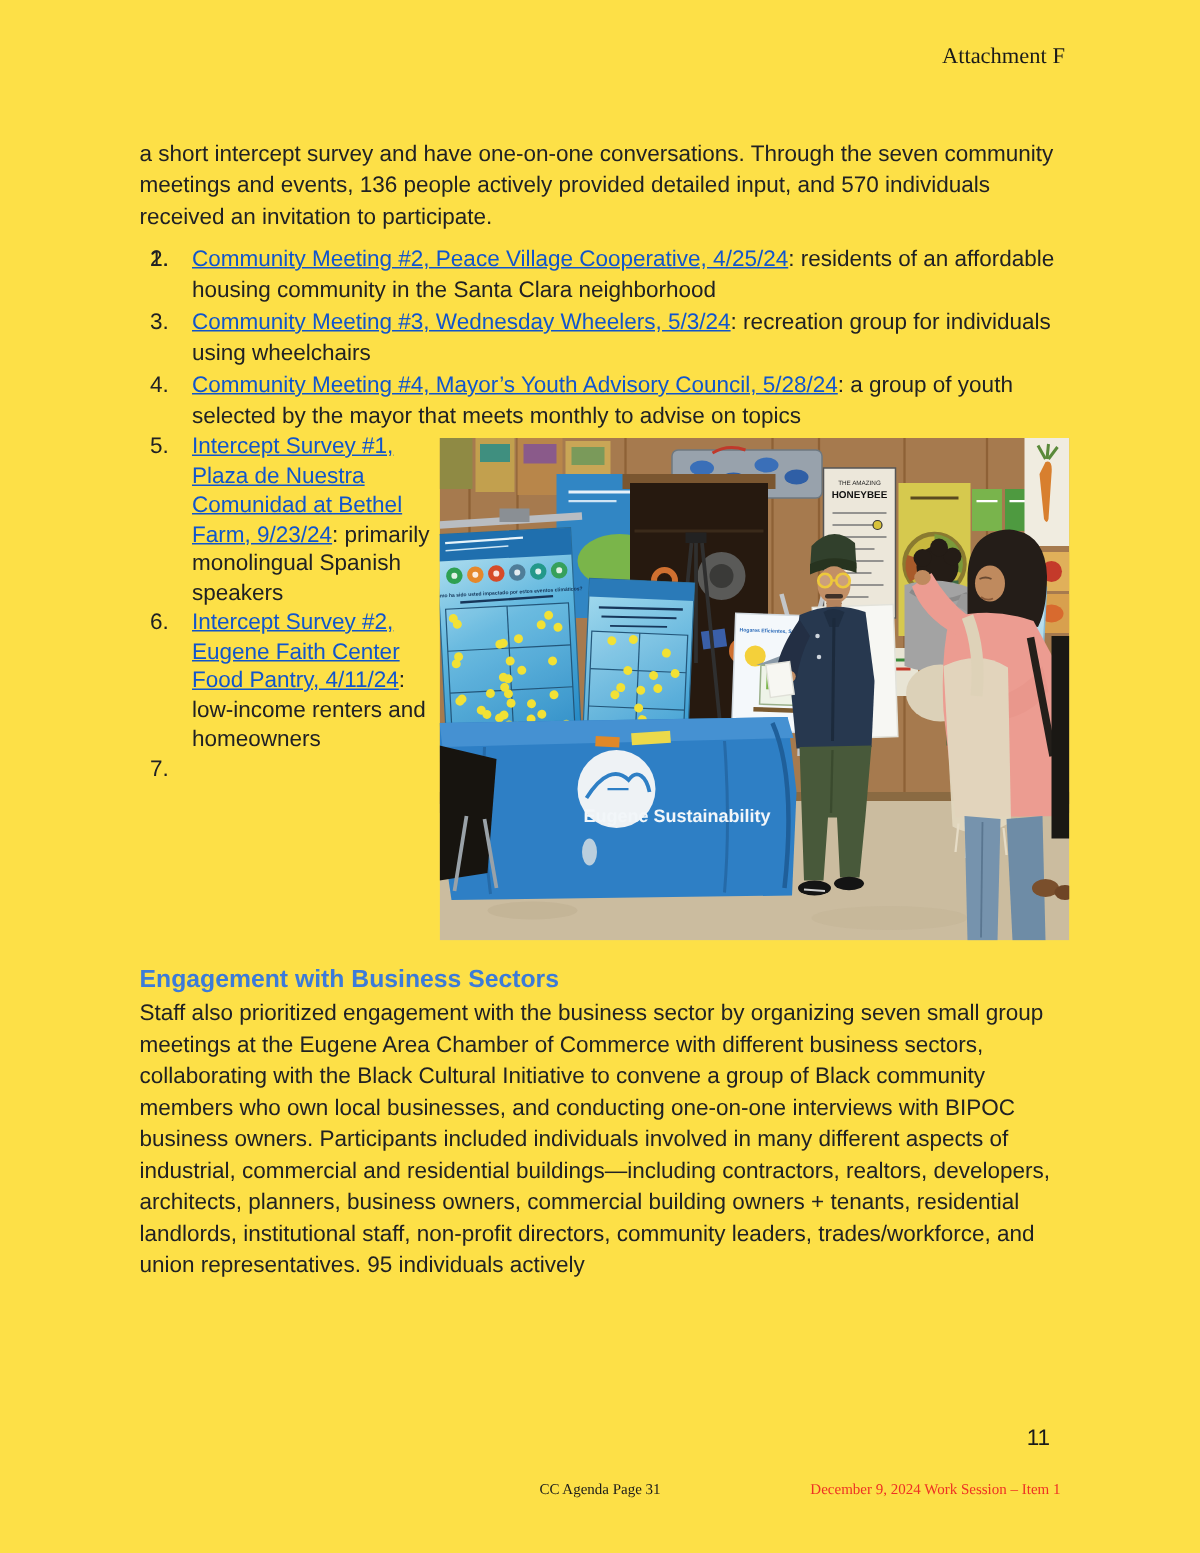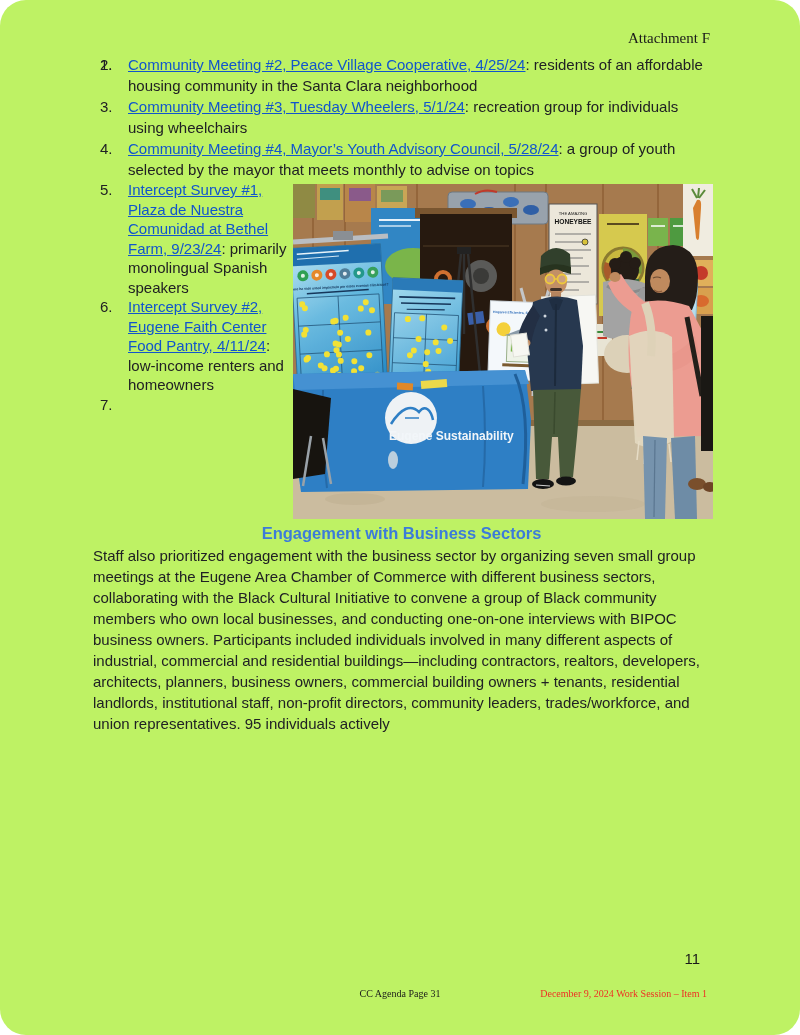--- a/index.html
+++ b/index.html
@@ -1,55 +1,56 @@
 <!DOCTYPE html>
 <html><head>
 <meta charset="utf-8">
 <style>
   html,body{margin:0;padding:0;background:#ffffff;}
   body{width:800px;height:1035px;position:relative;font-family:"Liberation Sans",sans-serif;color:#202124;}
-  .page{position:relative;width:800px;height:1035px;overflow:hidden;background:#bef264;border-radius:26px;}
+  .page{position:relative;width:800px;height:1035px;overflow:hidden;background:#fde047;}
   .content{position:absolute;left:93px;top:0;width:617px;}
   .attach{margin-top:30px;text-align:right;font-family:"Liberation Serif",serif;font-size:15px;color:#1a1a1a;}
   .intro{margin-top:45px;font-size:15px;line-height:21px;}
   .list-block{margin-top:7px;}
   .li{position:relative;padding-left:35px;font-size:15px;line-height:21px;}
   .li .num{position:absolute;left:7px;top:0;}
   .doclink{color:#1155cc;text-decoration:underline;cursor:pointer;}
   .row{display:flex;align-items:flex-start;}
   .left-col{width:200px;flex:none;}
   .left-col .li{line-height:19.5px;}
   .photo{width:420px;height:335px;margin-top:4px;flex:none;overflow:hidden;}
-  .sec-head{margin-top:4px;font-size:16.5px;line-height:20px;font-weight:bold;color:#3c7bd9;text-align:center;}
+  .sec-head{margin-top:16px;font-size:16.5px;line-height:20px;font-weight:bold;color:#3c7bd9;}
   .para2{margin-top:2px;font-size:15px;line-height:21px;}
   .pagenum{position:absolute;top:950px;right:100px;font-size:15px;color:#1a1a1a;}
   .footer{position:absolute;top:988px;left:0;width:800px;height:20px;font-family:"Liberation Serif",serif;font-size:10px;color:#1a1a1a;}
   .footer-center{position:absolute;left:50%;transform:translateX(-50%);white-space:nowrap;}
   .footer-right{position:absolute;right:93px;color:#ee3124;white-space:nowrap;}
 </style>
 </head>
 <body>
 
 <div class="page">
   <div class="content">
 
     <div class="attach">Attachment F</div>
 
+    <div class="intro">a short intercept survey and have one-on-one conversations. Through the seven community meetings and events, 136 people actively provided detailed input, and 570 individuals received an invitation to participate.</div>
 
     <div class="list-block">
       <div class="li">
         <span class="num">1.</span>
       </div>
       <div class="li">
         <span class="num">2.</span>
         <span><a class="doclink" href="#">Community Meeting #2, Peace Village Cooperative, 4/25/24</a><span>: residents of an affordable housing community in the Santa Clara neighborhood</span></span>
       </div>
       <div class="li">
         <span class="num">3.</span>
-        <span><a class="doclink" href="#">Community Meeting #3, Tuesday Wheelers, 5/1/24</a><span>: recreation group for individuals using wheelchairs</span></span>
+        <span><a class="doclink" href="#">Community Meeting #3, Wednesday Wheelers, 5/3/24</a><span>: recreation group for individuals using wheelchairs</span></span>
       </div>
       <div class="li">
         <span class="num">4.</span>
         <span><a class="doclink" href="#">Community Meeting #4, Mayor’s Youth Advisory Council, 5/28/24</a><span>: a group of youth selected by the mayor that meets monthly to advise on topics</span></span>
       </div>
     </div>
 
     <div class="row">
       <div class="left-col">
         <div class="li">

